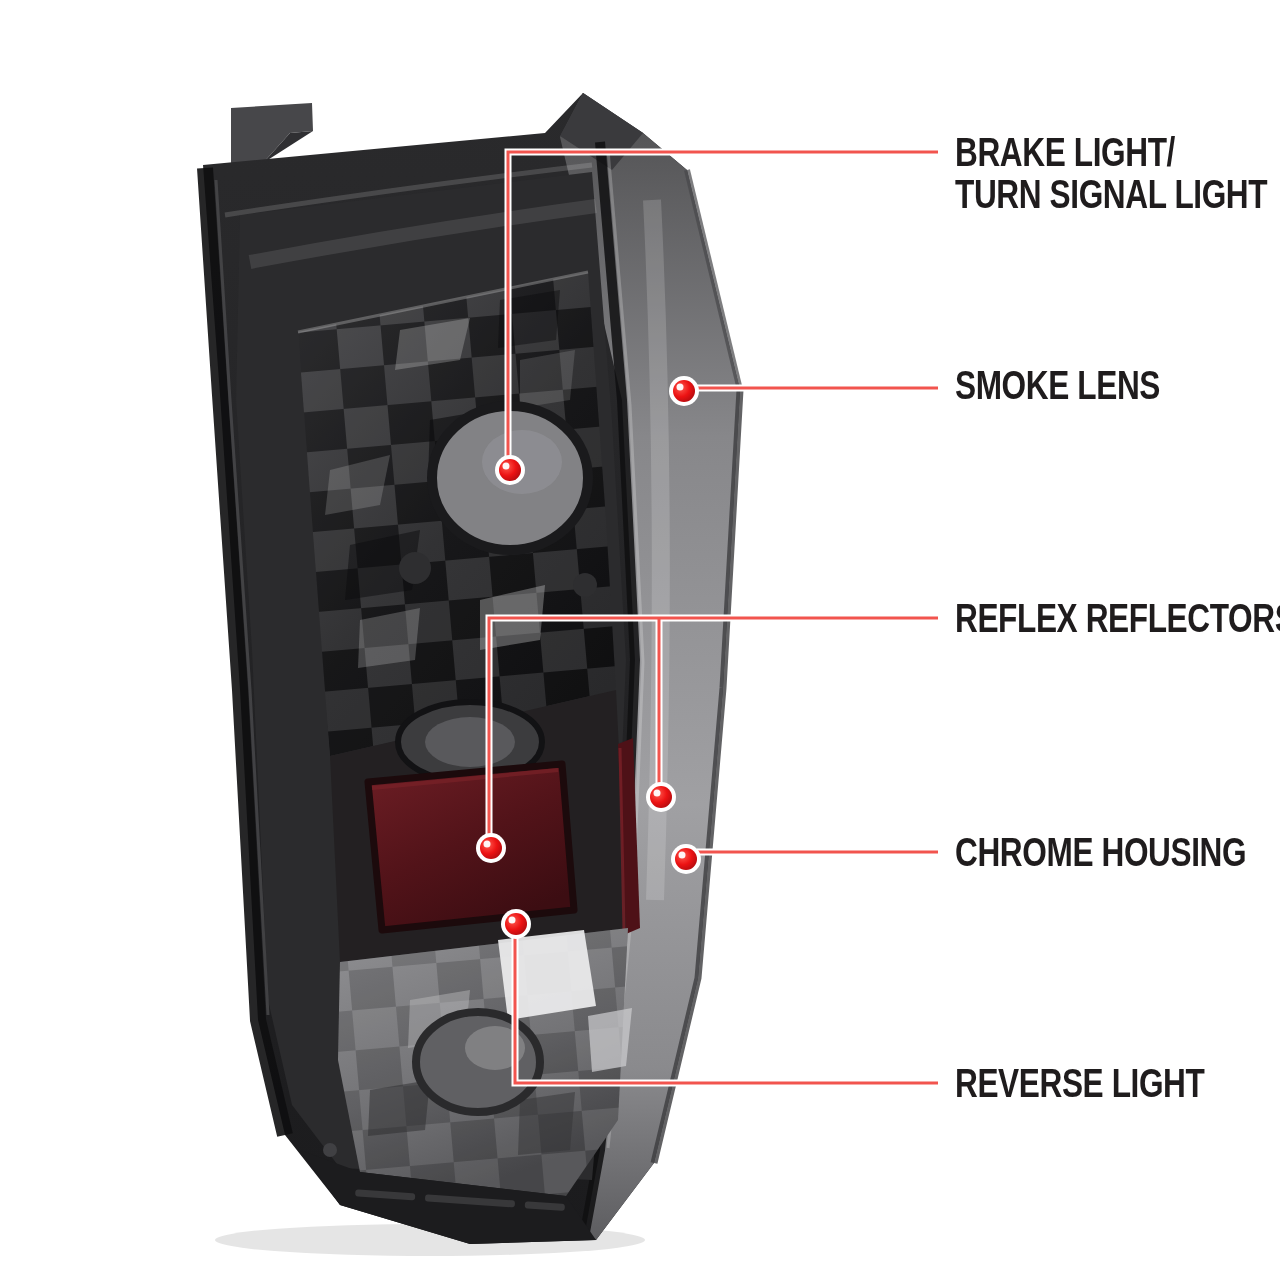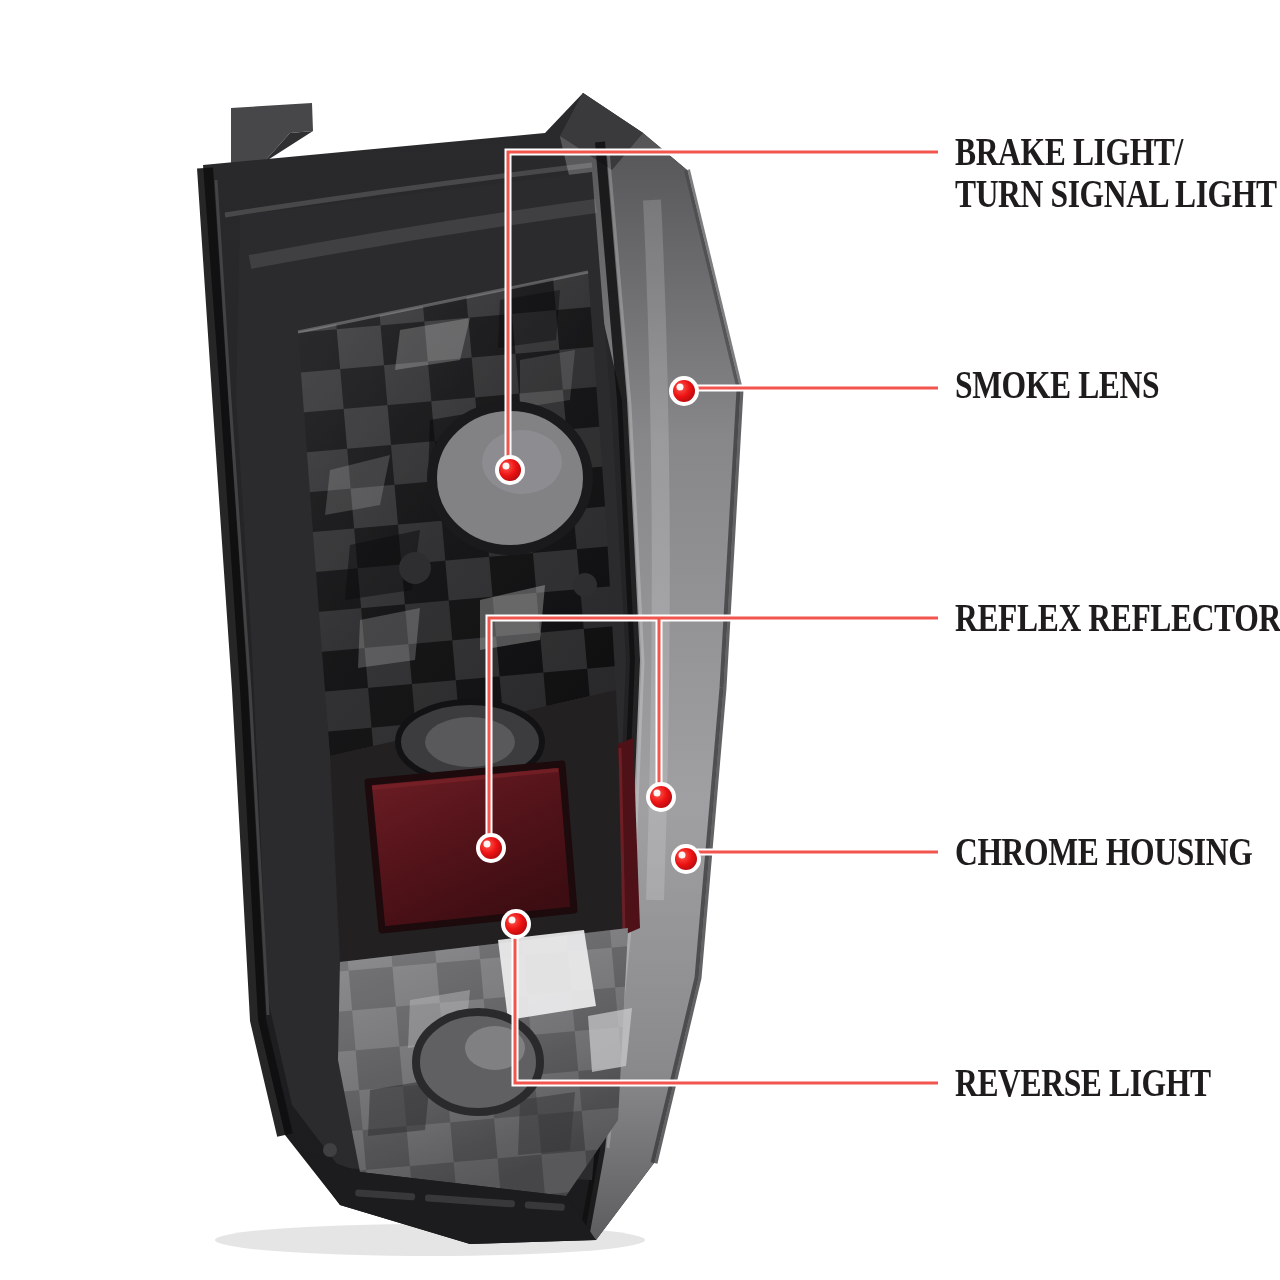--- a/index.html
+++ b/index.html
@@ -1,18 +1,18 @@
 <!DOCTYPE html>
 <html><head>
 <meta charset="utf-8">
 <style>
   html,body{margin:0;padding:0;background:#ffffff;}
   .canvas{
     position:relative;width:1280px;height:1280px;background:#ffffff;
-    overflow:hidden;font-family:Liberation Serif, serif;
+    overflow:hidden;font-family:Liberation Sans, sans-serif;
   }
   .photo-svg,.overlay-svg{position:absolute;left:0;top:0;}
   .callout-label{
     position:absolute;left:955px;color:#1f1c1d;
     font-weight:700;font-size:40px;line-height:42px;letter-spacing:-0.5px;
     transform:scaleX(0.79);transform-origin:left top;white-space:nowrap;
     user-select:none;
   }
   .lbl-brake{top:131px;}
   .lbl-smoke{top:364px;}

